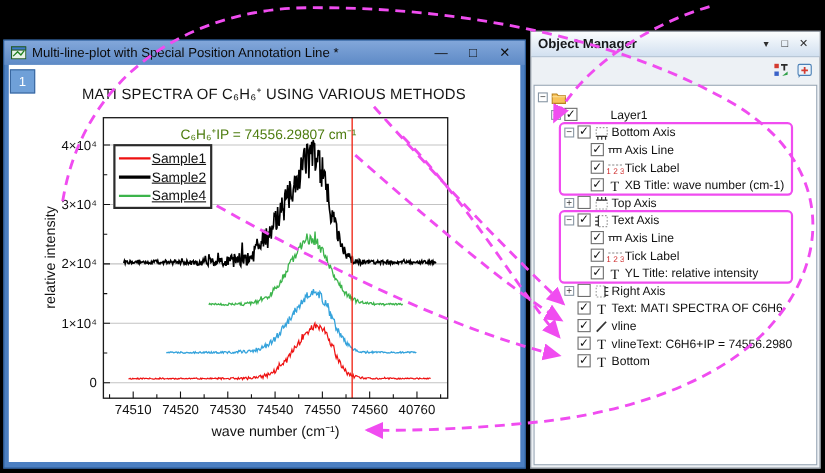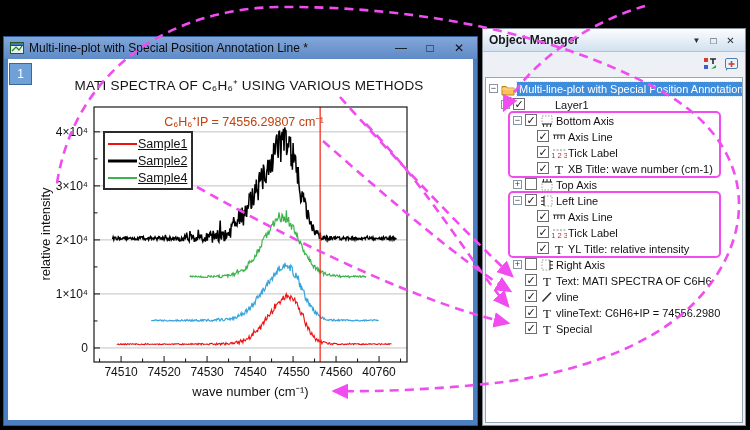--- a/index.html
+++ b/index.html
@@ -115,21 +115,21 @@
         <line x1="86" x2="89.5" y1="261.9406779661017" y2="261.9406779661017" stroke="#111" stroke-width="1"></line>
         <line x1="86" x2="92" y1="234.9279661016949" y2="234.9279661016949" stroke="#111" stroke-width="1"></line>
         <line x1="86" x2="89.5" y1="207.91525423728814" y2="207.91525423728814" stroke="#111" stroke-width="1"></line>
         <line x1="86" x2="92" y1="180.90254237288136" y2="180.90254237288136" stroke="#111" stroke-width="1"></line>
         <line x1="86" x2="89.5" y1="153.88983050847457" y2="153.88983050847457" stroke="#111" stroke-width="1"></line>
         <line x1="86" x2="92" y1="126.87711864406779" y2="126.87711864406779" stroke="#111" stroke-width="1"></line>
         <line x1="86" x2="89.5" y1="99.86440677966101" y2="99.86440677966101" stroke="#111" stroke-width="1"></line>
         <line x1="86" x2="92" y1="72.85169491525423" y2="72.85169491525423" stroke="#111" stroke-width="1"></line>
       </svg>
     <div id="chart-title">MATI SPECTRA OF C₆H₆⁺ USING VARIOUS METHODS</div>
-    <div id="vline-label" style="color: #c2410c;">C₆H₆⁺IP = 74556.29807 cm⁻¹</div>
+    <div id="vline-label" style="color: #4d7c0f;">C₆H₆⁺IP = 74556.29807 cm⁻¹</div>
     <div id="legend">
         <div class="legend-row">
           <svg width="29" height="6" class="legend-line">
             <line x1="0" x2="29" y1="3" y2="3" stroke="#EE1111" stroke-width="2"></line>
           </svg>
           <span class="legend-label">Sample1</span>
         </div>
         <div class="legend-row">
           <svg width="29" height="6" class="legend-line">
             <line x1="0" x2="29" y1="3" y2="3" stroke="#000000" stroke-width="3"></line>
@@ -186,21 +186,20 @@
       </svg>
     </span>
   </div>
   <div id="om-tree">
       <div class="tree-row" style="top: 3px;">
         <div class="expander" style="left: 3px;">−</div>
         <span class="ticon" style="left: 15px;"><svg width="14" height="12" viewBox="0 0 14 12">
             <path d="M1,2.5 h4.2 l1.4,1.6 H13 V11 H1 z" fill="#F9C35A" stroke="#B9831F"></path>
             <path d="M1,5 h12" stroke="#FBE09A" stroke-width="1"></path>
           </svg></span>
-        <span class="tlabel sel" style="left: 31px;">Multi-line-plot with Special Position Annotation</span>
       </div>
       <div class="tree-row" style="top: 19px;">
         <div class="expander" style="left: 15px;">−</div>
         <div class="cb" style="left: 27px;">✓</div>
         <span class="tlabel" style="left: 42px; margin-left: 27px;">Layer1</span>
       </div>
       <div class="tree-row" style="top: 35px;">
         <div class="expander" style="left: 27px;">−</div>
         <div class="cb" style="left: 39px;">✓</div>
         <span class="ticon" style="left: 54px;"><svg width="14" height="14" viewBox="0 0 14 14">
@@ -240,21 +239,21 @@
           </svg></span>
         <span class="tlabel" style="left: 70px;">Top Axis</span>
       </div>
       <div class="tree-row" style="top: 115px;">
         <div class="expander" style="left: 27px;">−</div>
         <div class="cb" style="left: 39px;">✓</div>
         <span class="ticon" style="left: 54px;"><svg width="14" height="14" viewBox="0 0 14 14">
             <rect x="4" y="2" width="8" height="10" fill="none" stroke="#999" stroke-dasharray="1.5 1.5"></rect>
             <path d="M4,2 V12 M4,3.5 h-3 M4,7 h-3 M4,10.5 h-3" stroke="#333" stroke-width="1.1"></path>
           </svg></span>
-        <span class="tlabel" style="left: 70px;">Left Line</span>
+        <span class="tlabel" style="left: 70px;">Text Axis</span>
       </div>
       <div class="tree-row" style="top: 131px;">
         <div class="cb" style="left: 51px;">✓</div>
         <span class="ticon" style="left: 66px;"><svg width="14" height="14" viewBox="0 0 14 14">
             <path d="M1,5 H13 M2.5,5 v4 M5.8,5 v4 M9.1,5 v4 M12.4,5 v4" stroke="#333" stroke-width="1.1" fill="none"></path>
           </svg></span>
         <span class="tlabel" style="left: 82px;">Axis Line</span>
       </div>
       <div class="tree-row" style="top: 147px;">
         <div class="cb" style="left: 51px;">✓</div>
@@ -299,21 +298,21 @@
         <span class="ticon" style="left: 54px;"><svg width="14" height="14" viewBox="0 0 14 14">
             <text x="7" y="11.5" text-anchor="middle" font-family="Liberation Serif,serif" font-size="13" fill="#111">T</text>
           </svg></span>
         <span class="tlabel" style="left: 70px;">vlineText: C6H6+IP = 74556.2980</span>
       </div>
       <div class="tree-row" style="top: 243px;">
         <div class="cb" style="left: 39px;">✓</div>
         <span class="ticon" style="left: 54px;"><svg width="14" height="14" viewBox="0 0 14 14">
             <text x="7" y="11.5" text-anchor="middle" font-family="Liberation Serif,serif" font-size="13" fill="#111">T</text>
           </svg></span>
-        <span class="tlabel" style="left: 70px;">Special</span>
+        <span class="tlabel" style="left: 70px;">Bottom</span>
       </div>
       <div class="group-box" style="border-color: rgb(240, 76, 240); top: 33px; height: 67px;"></div>
       <div class="group-box" style="border-color: rgb(240, 76, 240); top: 113px; height: 67px;"></div>
     </div>
 </div>
 
 <svg id="overlay" width="750" height="430">
     <defs>
       <marker id="arr" orient="auto" markerWidth="7" markerHeight="7" refX="5.5" refY="3">
         <path d="M0,0 L6.5,3 L0,6 z" fill="#F04CF0"></path>

